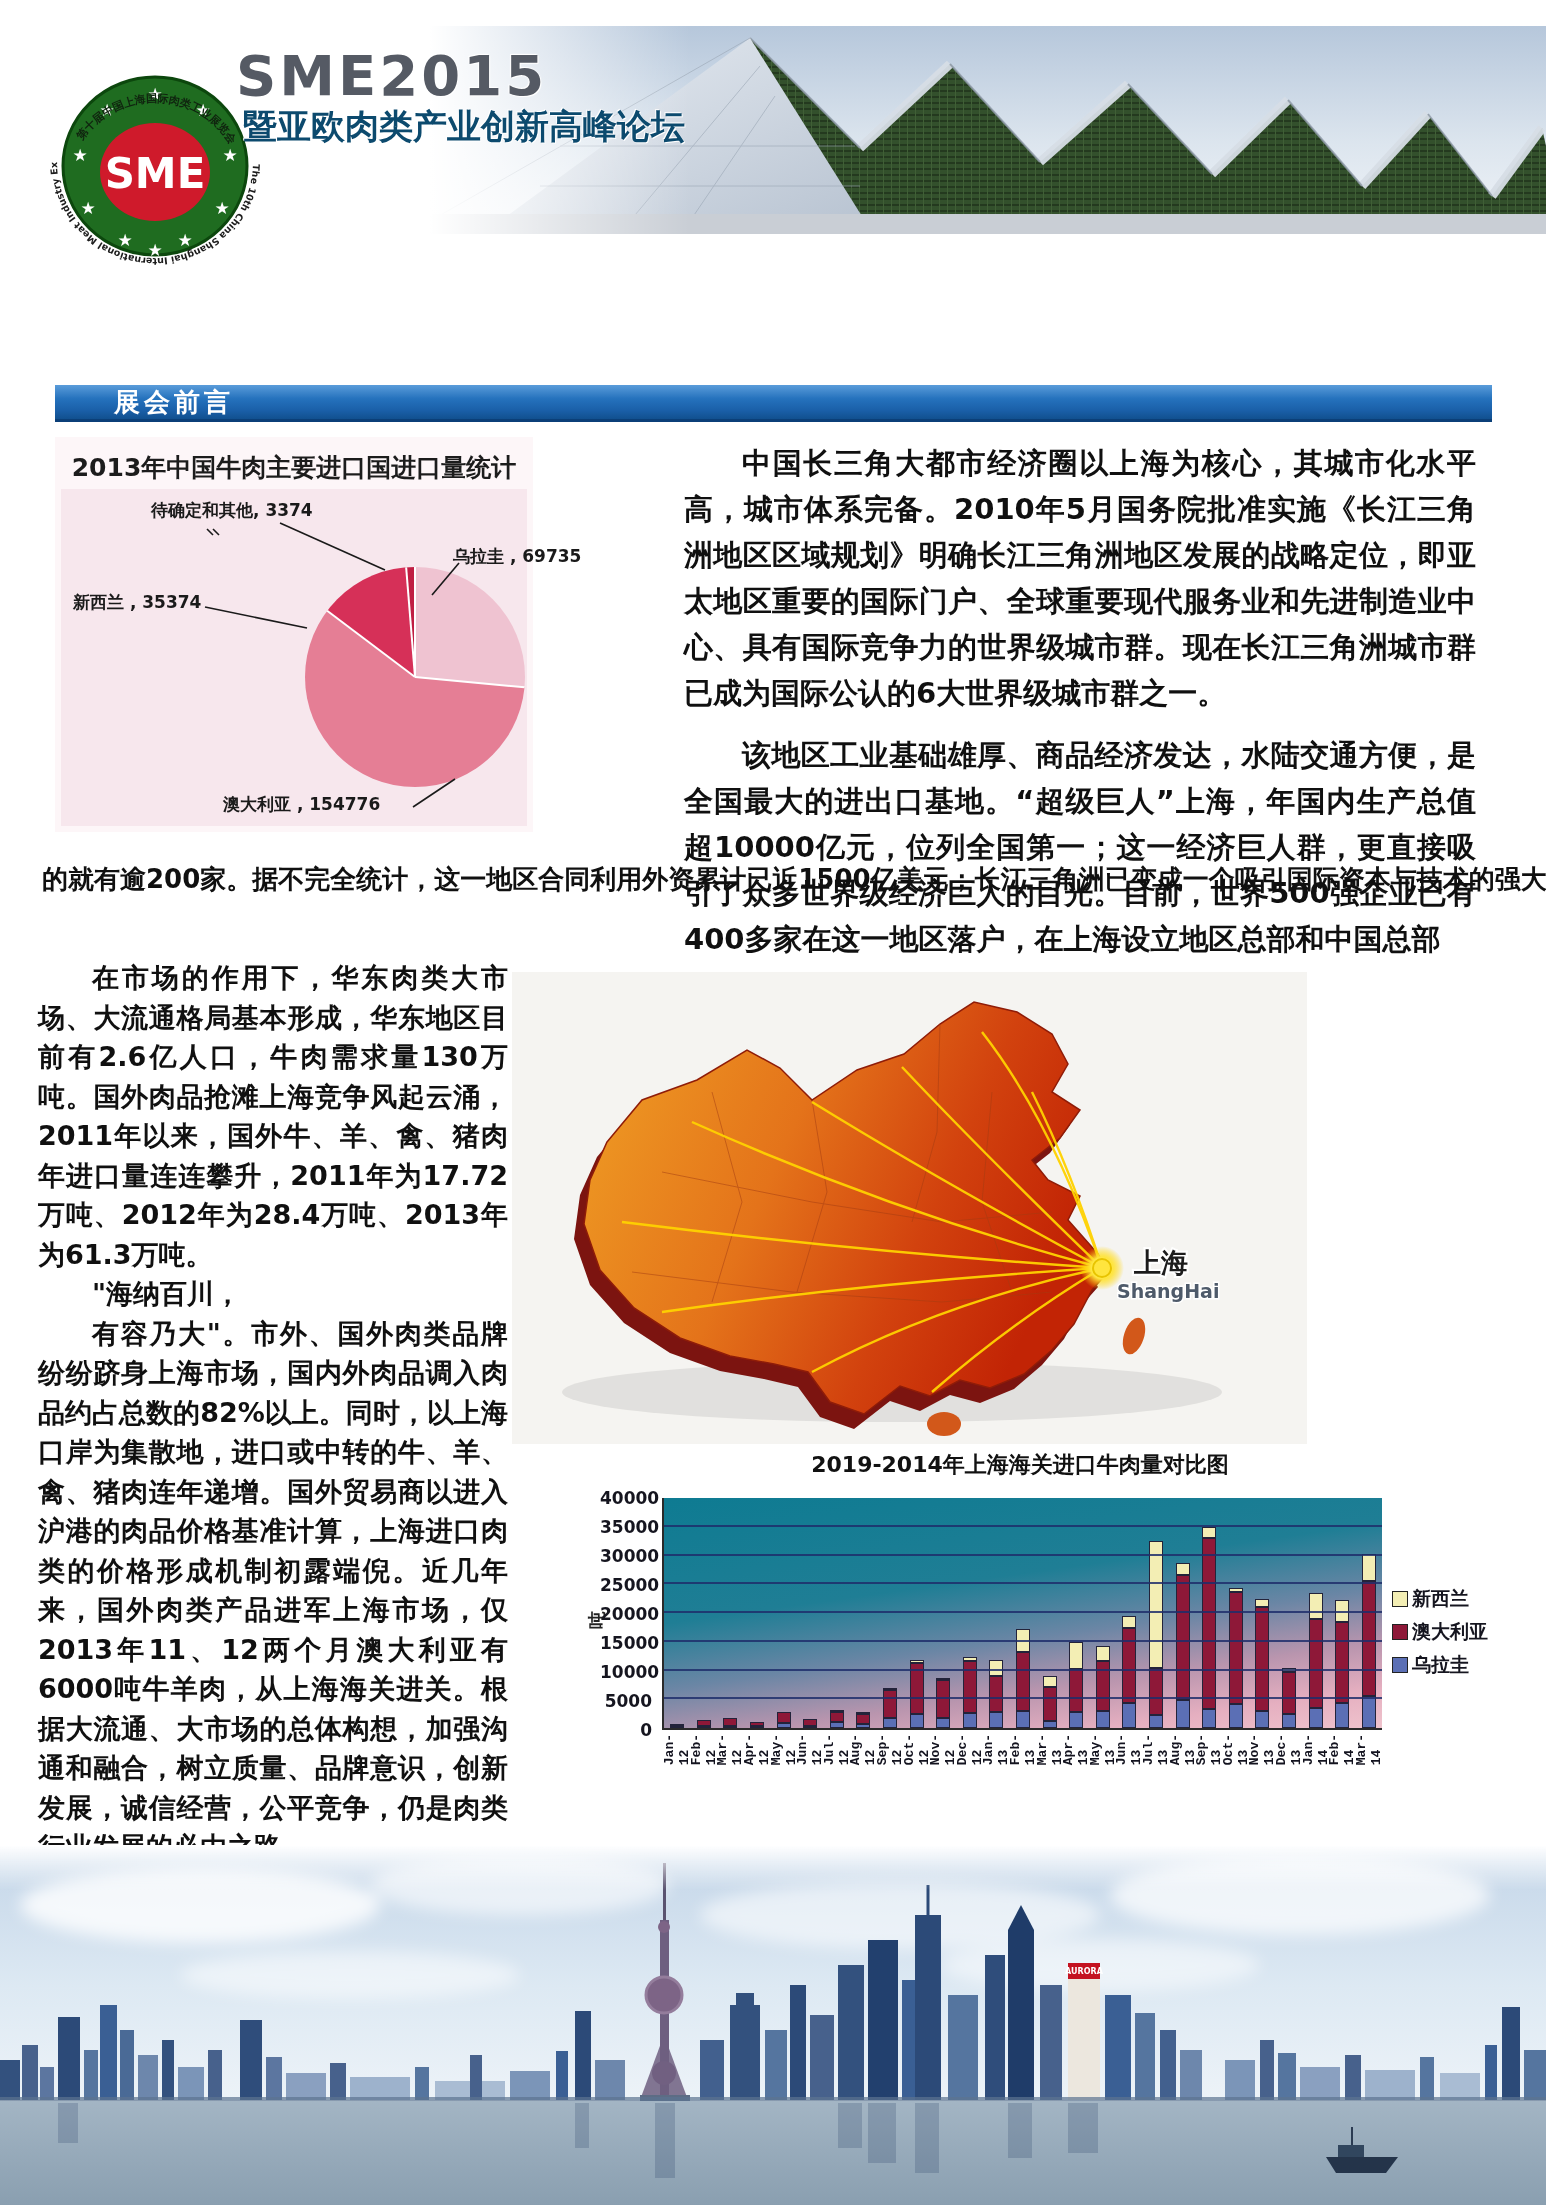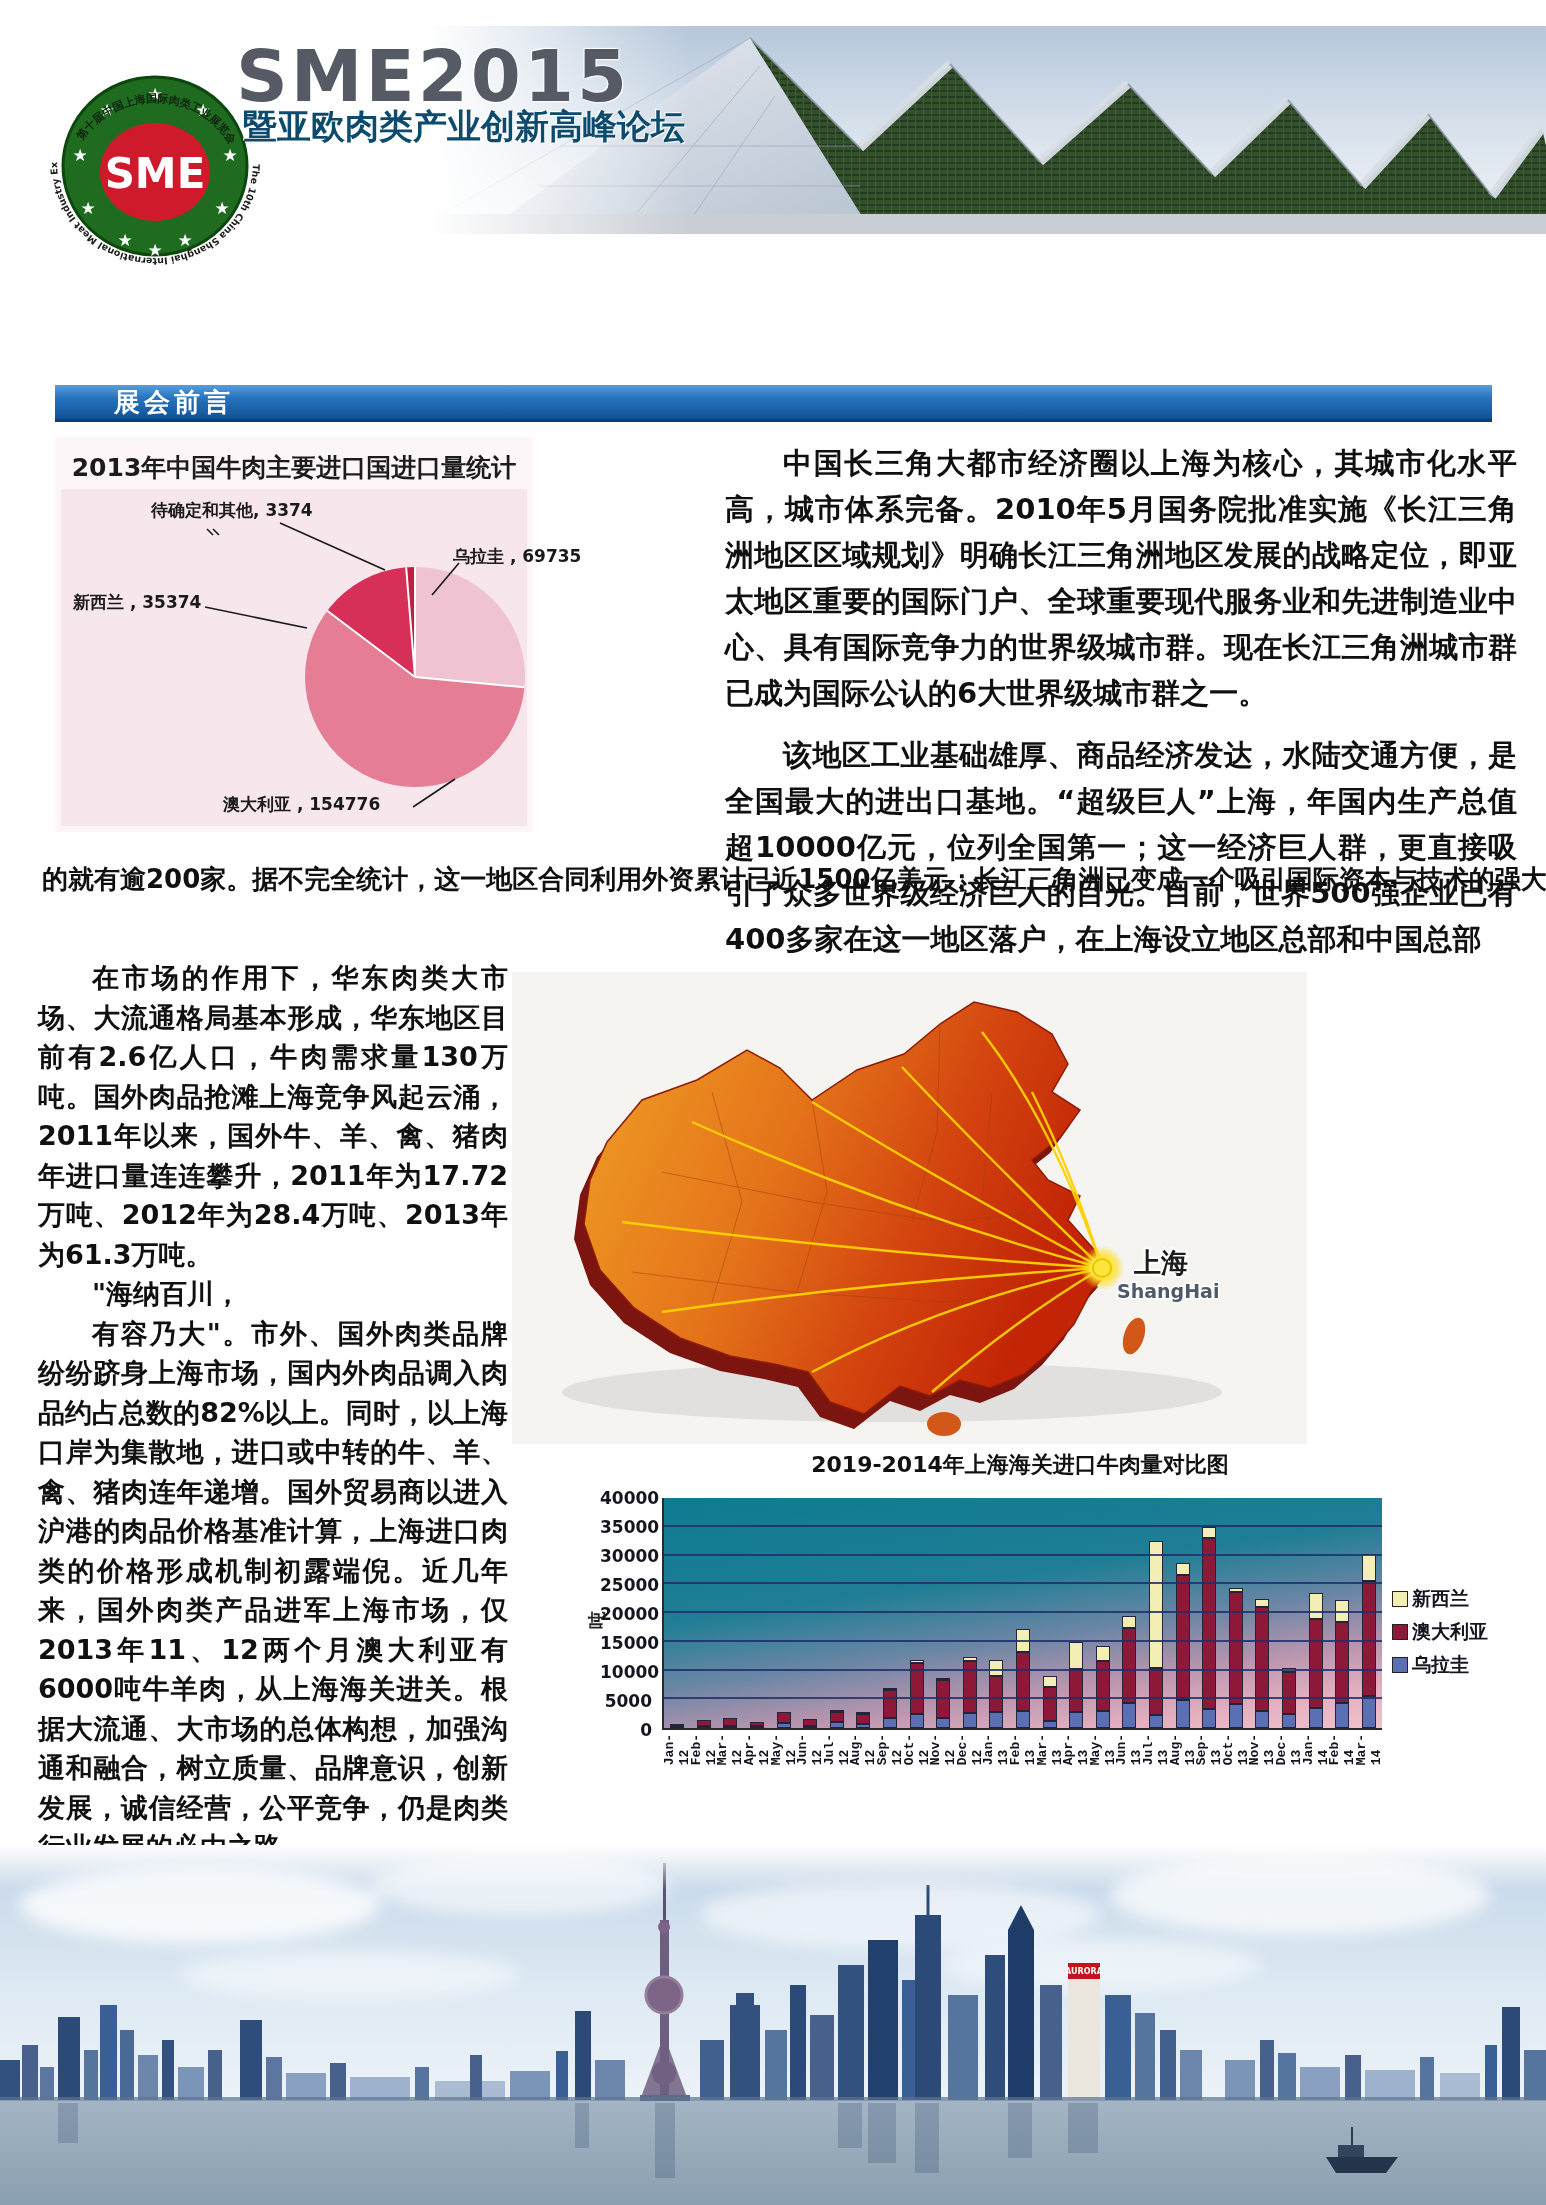--- a/index.html
+++ b/index.html
@@ -2,21 +2,21 @@
 <html><head>
 <meta charset="utf-8">
 <style>
   html,body{margin:0;padding:0;background:#e9e9e9;}
   #page{position:relative;width:1546px;height:2205px;margin:0 auto;background:#ffffff;overflow:hidden;
         font-family:"DejaVu Sans","Liberation Sans",sans-serif;}
   
   .hero-photo{position:absolute;left:430px;top:26px;width:1116px;height:208px;}
   .logo{position:absolute;left:50px;top:66px;width:210px;height:205px;}
   .title-block{position:absolute;left:236px;top:46px;width:900px;}
-  .t-big{font-size:72px;font-weight:bold;color:#555a64;letter-spacing:3px;line-height:60px;
+  .t-big{font-size:56px;font-weight:bold;color:#555a64;letter-spacing:3px;line-height:60px;
          text-shadow:0 0 3px #fff,1px 1px 0 #fff,-1px -1px 0 #fff;}
   .t-cn{font-size:38px;font-weight:bold;color:#182743;line-height:46px;letter-spacing:1px;
         text-shadow:1px 1px 0 #fff,-1px -1px 0 #fff,1px -1px 0 #fff,-1px 1px 0 #fff,2px 2px 2px #fff;}
   .t-sub{font-size:34px;font-weight:bold;color:#0c4a6e;line-height:40px;
         text-shadow:1px 1px 0 #fff,-1px -1px 0 #fff;margin-left:7px;}
   .t-en{font-size:26px;font-weight:bold;color:#2a3550;line-height:34px;letter-spacing:0px;
         text-shadow:1px 1px 0 #fff,-1px -1px 0 #fff,1px -1px 0 #fff,-1px 1px 0 #fff;}
   
   .banner{position:absolute;left:55px;top:385px;width:1437px;height:37px;
           background:linear-gradient(180deg,#5a9cda 0%,#2572bd 40%,#1a5fa8 75%,#11508f 100%);
@@ -28,21 +28,21 @@
   .pie-title{position:absolute;left:0;top:14px;width:100%;text-align:center;font-size:25px;font-weight:bold;color:#1c1c1c;}
   .pie-disc{position:absolute;left:250px;top:130px;width:220px;height:220px;border-radius:50%;}
   .pie-sep{position:absolute;left:359px;top:130px;width:2px;height:110px;background:#ffffff;transform-origin:50% 100%;}
   .pie-label{position:absolute;font-size:17px;font-weight:bold;color:#1a1a1a;white-space:nowrap;}
   .pl-other{left:96px;top:62px;}
   .pl-uy{left:398px;top:108px;}
   .pl-nz{left:18px;top:154px;}
   .pl-au{left:168px;top:356px;}
   .pie-leaders{position:absolute;left:0;top:0;width:478px;height:395px;pointer-events:none;}
   
-  .col-right{position:absolute;left:725px;top:440px;width:792px;}
+  .col-right{position:absolute;left:684px;top:440px;width:792px;}
   .col-right p{margin:0;font-size:29px;line-height:46px;color:#101010;text-align:justify;text-indent:2em;font-weight:600;}
   .col-right p + p{margin-top:16px;}
   .fullline{position:absolute;left:42px;top:862px;width:1490px;font-size:26px;font-weight:600;color:#101010;white-space:nowrap;}
   .col-left{position:absolute;left:38px;top:958px;width:470px;}
   .col-left p{margin:0;font-size:27px;line-height:39.5px;color:#101010;text-align:justify;text-indent:2em;font-weight:600;}
   
   .map-wrap{position:absolute;left:512px;top:972px;width:795px;height:472px;background:#f5f4f1;}
   
   .bar-title{position:absolute;left:640px;top:1450px;width:760px;text-align:center;font-size:22px;font-weight:bold;color:#111;}
   .bar-chart{position:absolute;left:600px;top:1490px;width:946px;height:375px;}

